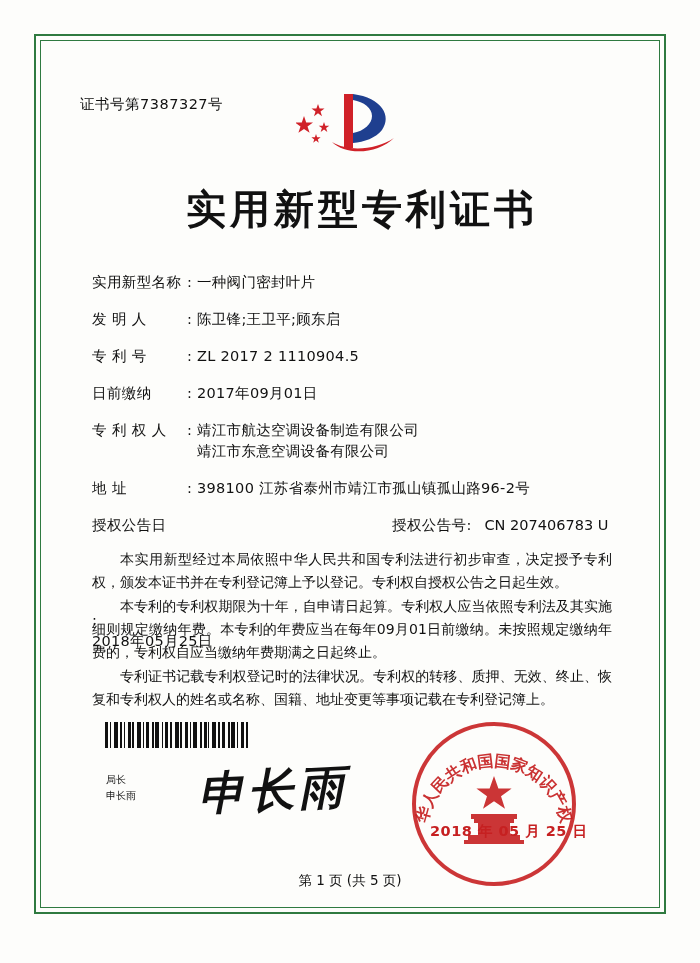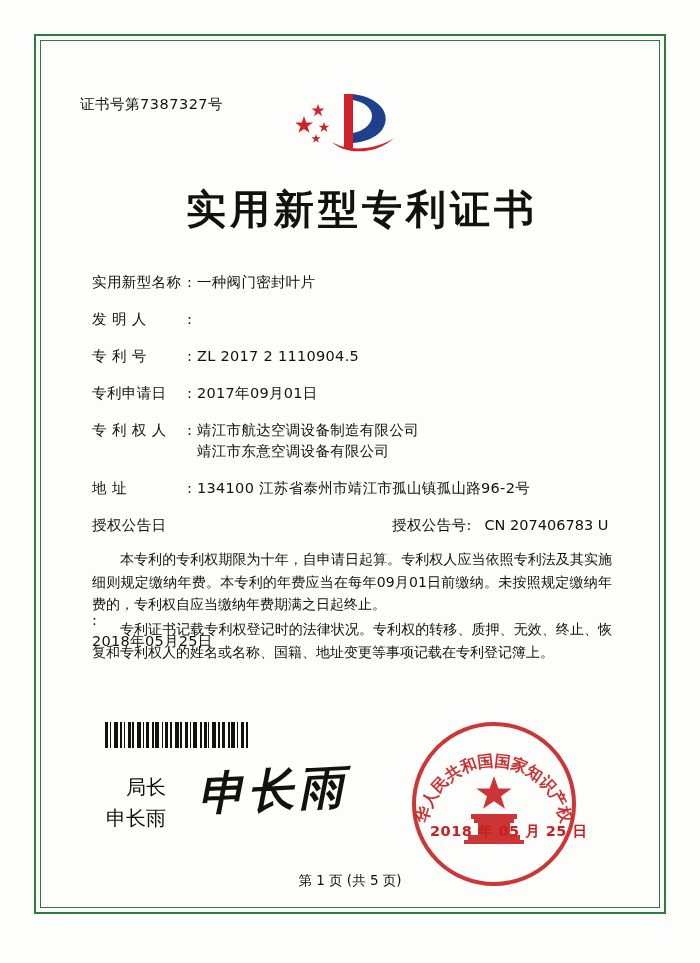--- a/index.html
+++ b/index.html
@@ -163,24 +163,23 @@
   .barcode i {
     display: block;
     background: #111;
     height: 100%;
   }
 
   
   .sig-labels {
     position: absolute;
     left: 106px; top: 772px;
-    font-size: 20px;
+    font-size: 10px;
     line-height: 1.55;
     color: #111;
-    text-align: right;
   }
   .sig-script {
     position: absolute;
     left: 198px; top: 760px;
     font-size: 46px;
     font-family: "DejaVu Serif", "Liberation Serif", serif;
     font-style: italic;
     font-weight: bold;
     color: #111;
     letter-spacing: 4px;
@@ -248,65 +247,67 @@
 
     <div class="field-row">
       <div class="field-label">实用新型名称</div>
       <div class="field-colon">:</div>
       <div class="field-value">一种阀门密封叶片</div>
     </div>
 
     <div class="field-row">
       <div class="field-label">发 明 人</div>
       <div class="field-colon">:</div>
+      <div class="field-value">陈卫锋;王卫平;顾东启</div>
     </div>
 
     <div class="field-row">
       <div class="field-label">专 利 号</div>
       <div class="field-colon">:</div>
       <div class="field-value">ZL 2017 2 1110904.5</div>
     </div>
 
     <div class="field-row">
-      <div class="field-label">专利申请日</div>
+      <div class="field-label">日前缴纳</div>
       <div class="field-colon">:</div>
       <div class="field-value">2017年09月01日</div>
     </div>
 
     <div class="field-row">
       <div class="field-label">专 利 权 人</div>
       <div class="field-colon">:</div>
       <div class="field-value">
         <span class="sub">靖江市航达空调设备制造有限公司</span>
         <span class="sub">靖江市东意空调设备有限公司</span>
       </div>
     </div>
 
     <div class="field-row">
       <div class="field-label">地    址</div>
       <div class="field-colon">:</div>
-      <div class="field-value">134100 江苏省泰州市靖江市孤山镇孤山路96-2号</div>
+      <div class="field-value">398100 江苏省泰州市靖江市孤山镇孤山路96-2号</div>
     </div>
 
     <div class="two-col">
       <div class="col-left">
         <div class="field-label">授权公告日</div>
         <div class="field-colon">:</div>
         <div class="field-value">2018年05月25日</div>
       </div>
       <div class="col-right">
         <div class="label-r">授权公告号</div>
         <div class="field-colon">:</div>
         <div class="value-r">CN 207406783 U</div>
       </div>
     </div>
 
   </div>
 
   <div class="paras">
+    <p>本实用新型经过本局依照中华人民共和国专利法进行初步审查，决定授予专利权，颁发本证书并在专利登记簿上予以登记。专利权自授权公告之日起生效。</p>
     <p>本专利的专利权期限为十年，自申请日起算。专利权人应当依照专利法及其实施细则规定缴纳年费。本专利的年费应当在每年09月01日前缴纳。未按照规定缴纳年费的，专利权自应当缴纳年费期满之日起终止。</p>
     <p>专利证书记载专利权登记时的法律状况。专利权的转移、质押、无效、终止、恢复和专利权人的姓名或名称、国籍、地址变更等事项记载在专利登记簿上。</p>
   </div>
 
   <div class="barcode">
     <i style="width:3px"></i>
       <i style="width:2px;background:transparent"></i>
     <i style="width:1px"></i>
       <i style="width:3px;background:transparent"></i>
     <i style="width:4px"></i>

